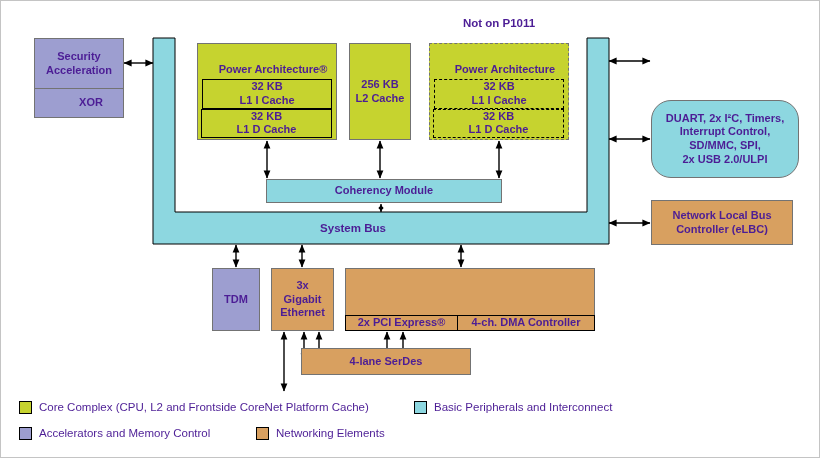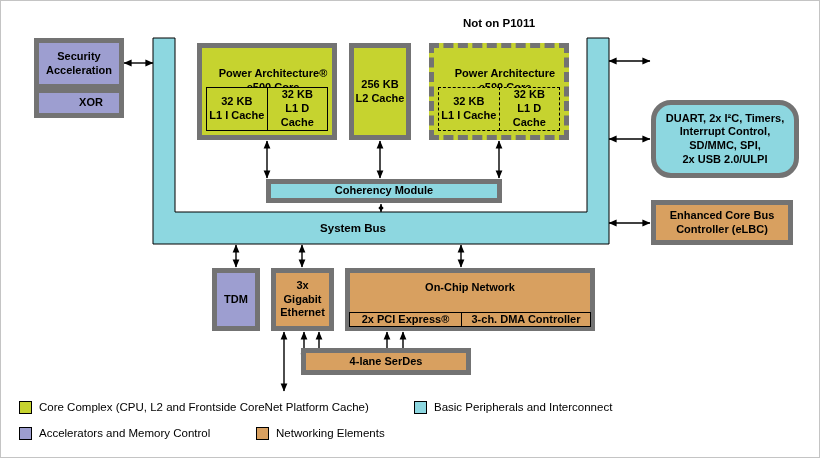--- a/index.html
+++ b/index.html
@@ -1,44 +1,44 @@
 <!DOCTYPE html>
 <html><head>
 <meta charset="utf-8">
 <style>
   html,body { margin:0; padding:0; background:#fff; }
   .canvas {
     position:relative; width:820px; height:458px; background:#fff;
-    font-family:"Liberation Sans","DejaVu Sans",sans-serif; color:#000000;
+    font-family:"Liberation Sans","DejaVu Sans",sans-serif; color:#4c1d95;
     border:1px solid #c4c4c4; box-sizing:border-box; overflow:hidden;
   }
   .overlay { position:absolute; left:0; top:0; width:820px; height:458px; }
   .box {
-    position:absolute; border:5px solid #737373; box-sizing:border-box;
+    position:absolute; border:1px solid #737373; box-sizing:border-box;
     display:flex; align-items:center; justify-content:center;
     text-align:center; white-space:pre-line;
     font-size:11px; font-weight:bold; line-height:1.25;
   }
   .dashed { border-style:dashed; }
   .core-title {
     position:absolute; top:0; left:12px; right:0; height:50px;
     display:flex; align-items:center; justify-content:center;
     text-align:center; white-space:pre-line;margin-top:8px;
   }
-  .core-caches { position:absolute; left:4px; right:4px; bottom:4px; height:44px; display:flex; }
+  .core-caches { position:absolute; left:4px; right:4px; bottom:4px; height:56px; display:flex;flex-direction:column; }
   .cell {
     border:1px solid #000; box-sizing:border-box; flex:1;
     display:flex; align-items:center; justify-content:center;
     text-align:center; white-space:pre-line; font-size:11px; font-weight:bold; line-height:1.25;
   }
   .cell + .cell { margin-left:-1px; }
   .cell.dashed { border-style:dashed; }
   .ocn-title { position:absolute; top:0; left:0; right:0; height:30px;
     display:flex; align-items:center; justify-content:center; }
-  .ocn-row { position:absolute; left:-1px; right:-1px; bottom:-1px; height:15px; display:flex; }
+  .ocn-row { position:absolute; left:-1px; right:-1px; bottom:-1px; height:15px; display:flex;align-items:flex-end; }
   .note { position:absolute; font-size:11.5px; font-weight:bold; text-align:center; }
   .bus-label {
     position:absolute; left:152px; top:212px; width:400px; height:30px;
     display:flex; align-items:center; justify-content:center;
     font-size:11.5px; font-weight:bold;
   }
   .legend-item { position:absolute; display:flex; align-items:center; gap:7px;
     font-size:11.5px; line-height:1; }
   .swatch { width:13px; height:13px; border:1px solid #000; box-sizing:border-box; flex:0 0 auto; }
 </style>
@@ -116,34 +116,33 @@
   <div class="box" style="left: 265px; top: 178px; width: 236px; height: 24px; background: rgb(141, 215, 224);">Coherency Module</div>
 
   <div class="bus-label">System Bus</div>
 
 
   <div class="box" style="left: 650px; top: 99px; width: 148px; height: 78px; background: rgb(141, 215, 224); border-radius: 20px;">DUART, 2x I²C, Timers,
 Interrupt Control,
 SD/MMC, SPI,
 2x USB 2.0/ULPI</div>
 
-  <div class="box" style="left: 650px; top: 199px; width: 142px; height: 45px; background: rgb(216, 160, 96);">Enhanced Core Bus
+  <div class="box" style="left: 650px; top: 199px; width: 142px; height: 45px; background: rgb(216, 160, 96);">Network Local Bus
 Controller (eLBC)</div>
 
   <div class="box" style="left: 211px; top: 267px; width: 48px; height: 63px; background: rgb(157, 158, 208);">TDM</div>
 
   <div class="box" style="left: 270px; top: 267px; width: 63px; height: 63px; background: rgb(216, 160, 96);">3x
 Gigabit
 Ethernet</div>
 
   <div class="box" style="left: 344px; top: 267px; width: 250px; height: 63px; background: rgb(216, 160, 96);">
-    <div class="ocn-title">On-Chip Network</div>
     <div class="ocn-row">
       <div class="cell" style="flex: 0 0 113px; background: rgb(216, 160, 96);">2x PCI Express®</div>
-      <div class="cell" style="background: rgb(216, 160, 96);">3-ch. DMA Controller</div>
+      <div class="cell" style="background: rgb(216, 160, 96);">4-ch. DMA Controller</div>
     </div>
   </div>
 
   <div class="box" style="left: 300px; top: 347px; width: 170px; height: 27px; background: rgb(216, 160, 96);">4-lane SerDes</div>
 
   <div class="legend-item" style="left:18px; top:400px;">
     <span class="swatch" style="background: rgb(198, 211, 47);"></span>
     <span>Core Complex (CPU, L2 and Frontside CoreNet Platform Cache)</span>
   </div>
   <div class="legend-item" style="left:413px; top:400px;">

